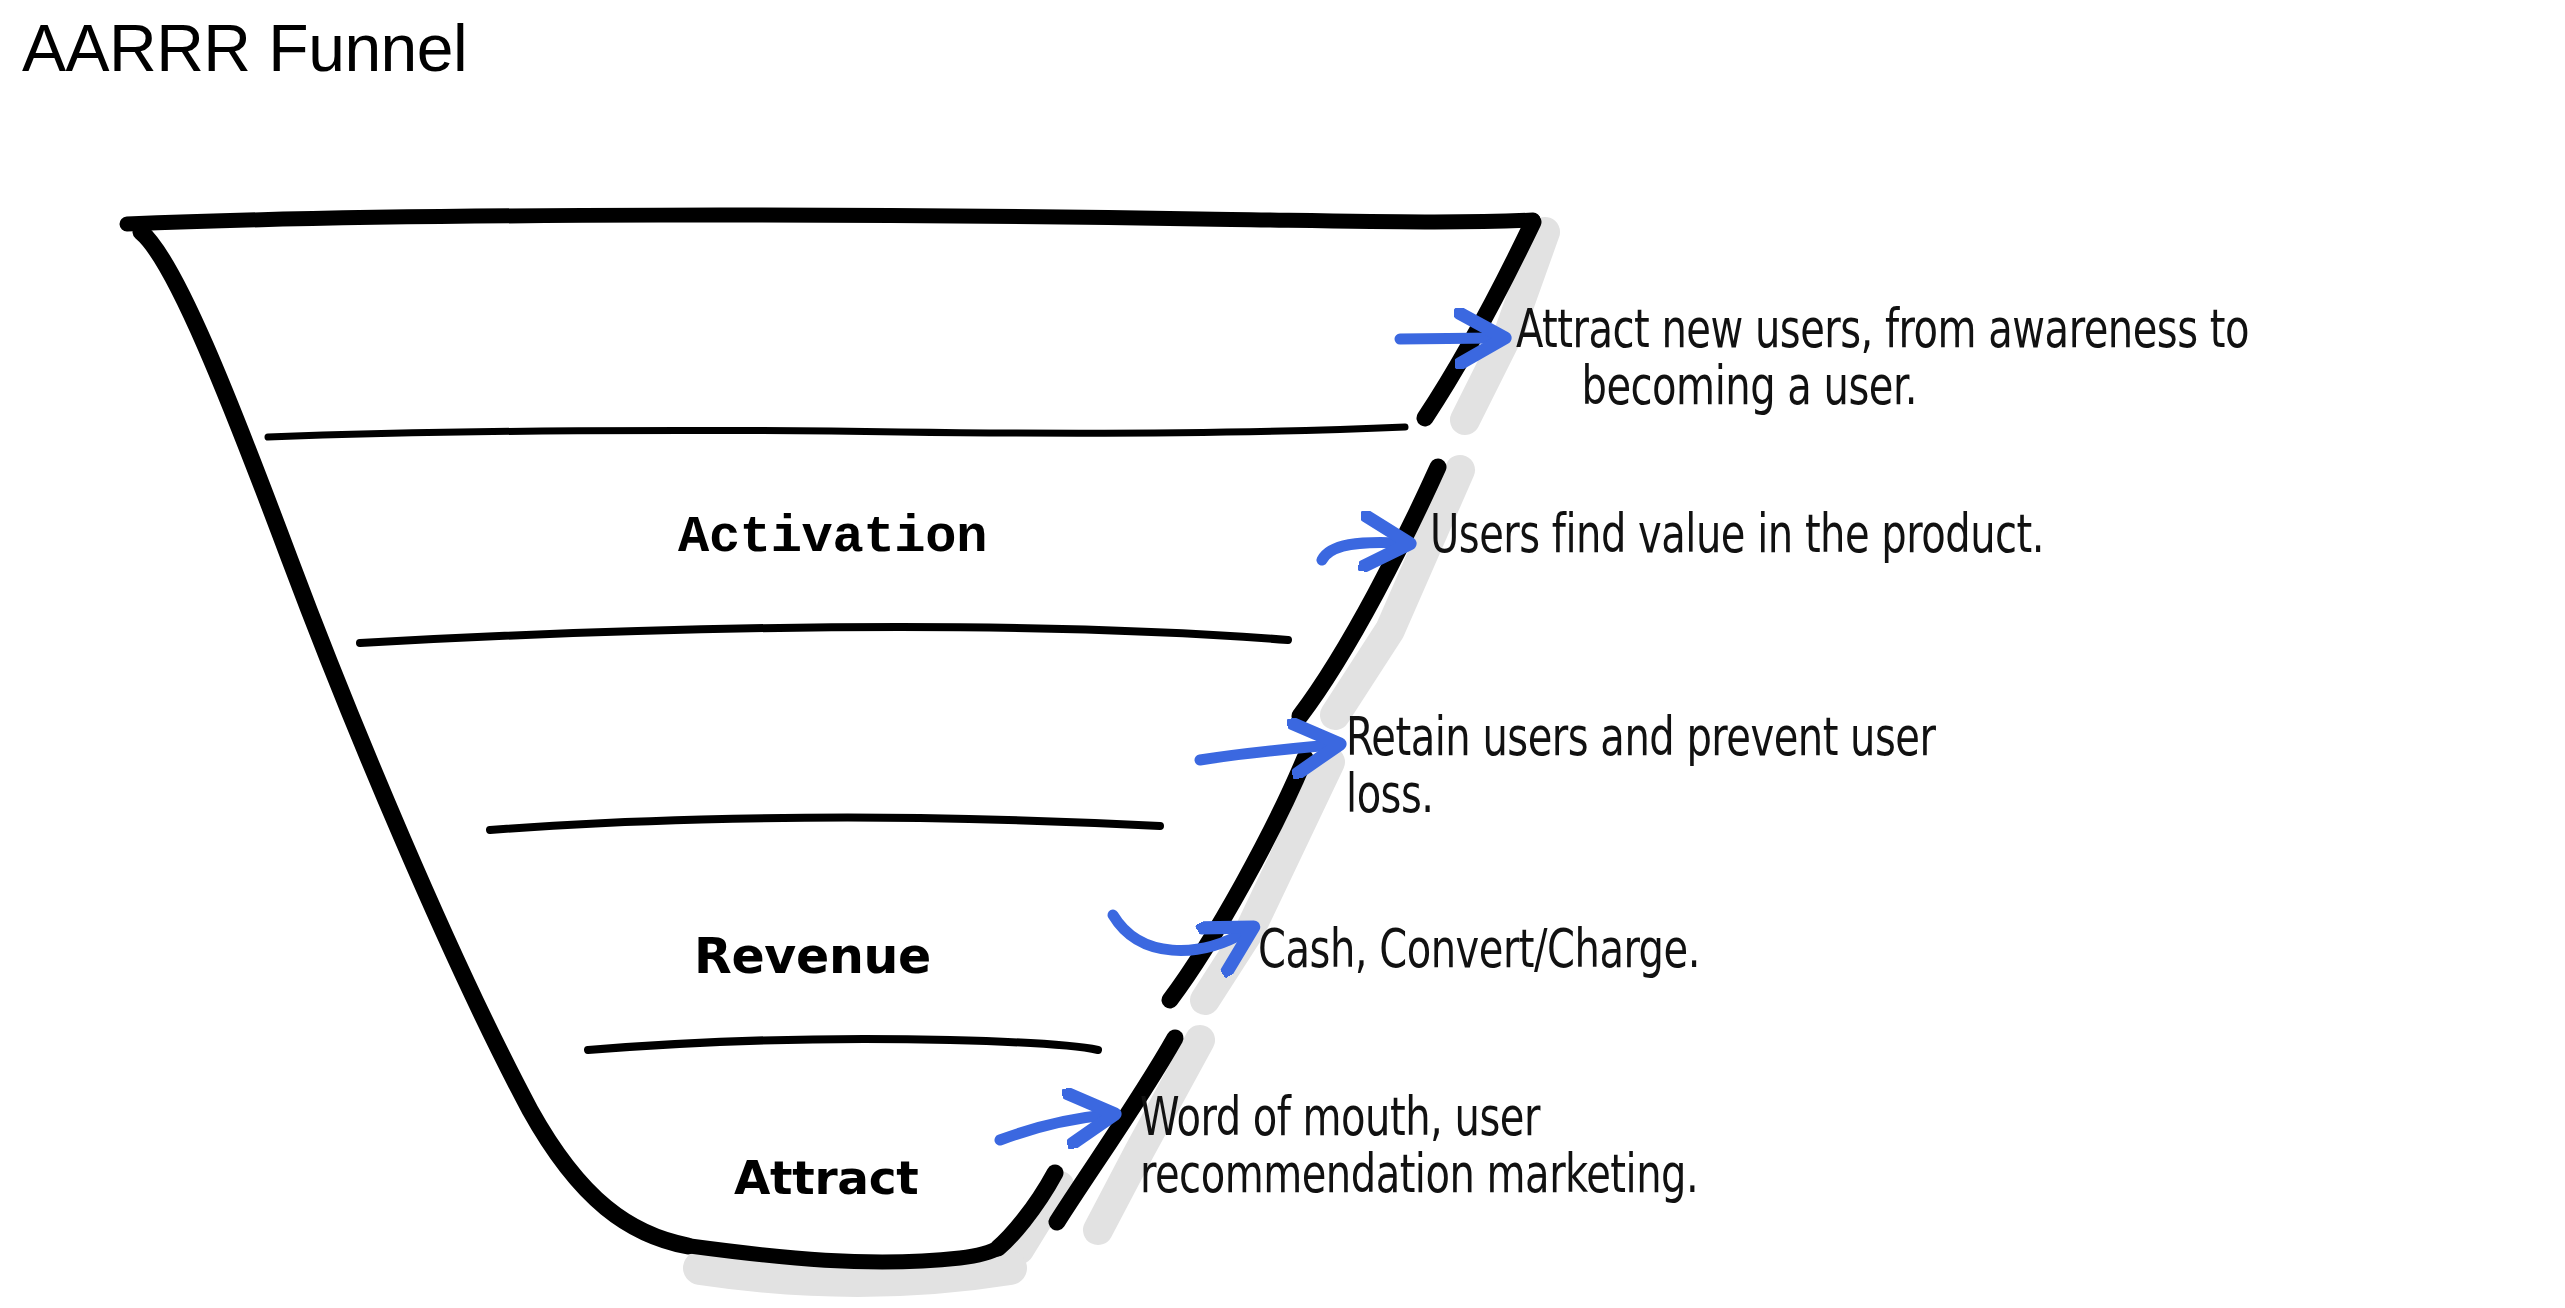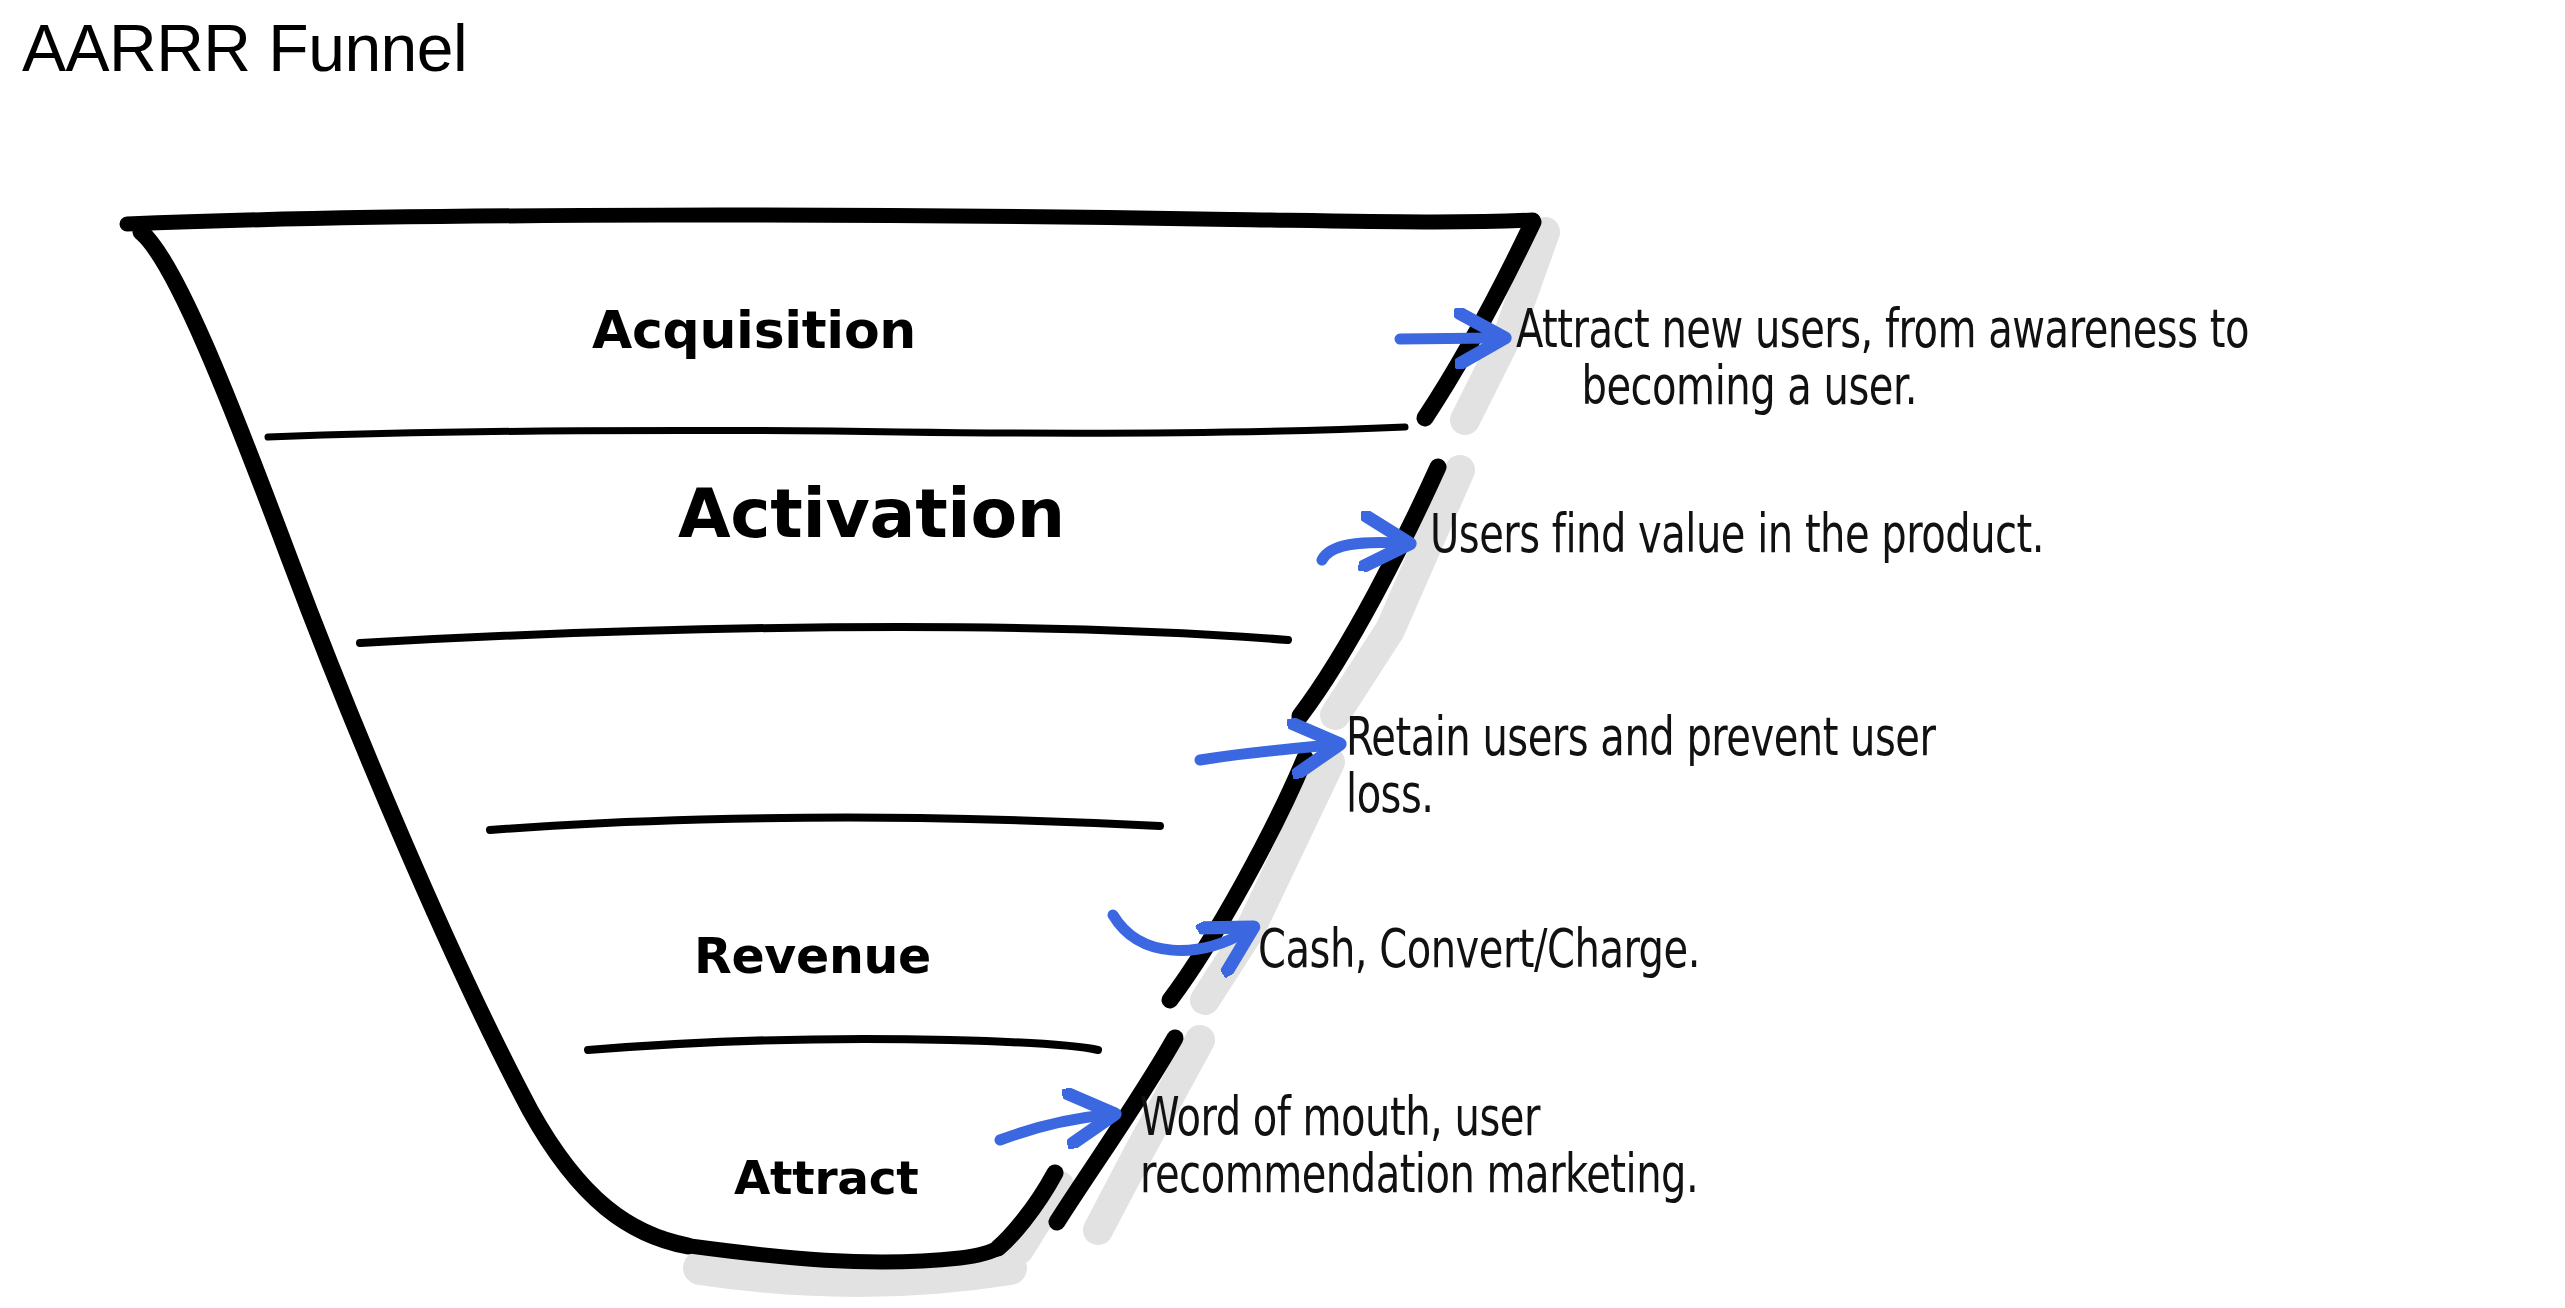--- a/index.html
+++ b/index.html
@@ -103,23 +103,22 @@
 
     <g fill="none" stroke="#3b68e0" stroke-width="11" stroke-linecap="round" stroke-linejoin="round">
       <path marker-end="url(#ah)" d="M 1400 339 L 1495 338"></path>
       <path marker-end="url(#ah)" d="M 1322 560 C 1330 544, 1360 541, 1400 543"></path>
       <path marker-end="url(#ah)" d="M 1200 760 C 1250 752, 1300 748, 1330 745"></path>
       <path marker-end="url(#ah)" d="M 1113 915 C 1140 960, 1200 958, 1245 932"></path>
       <path marker-end="url(#ah)" d="M 1000 1140 C 1040 1125, 1075 1118, 1105 1115"></path>
     </g>
   </svg>
 
-  <div class="stage-label" style="left:592px; top:300px; font-size:52px;">Acquisition</div>
 
-  <div class="stage-label" style="left:678px; top:474px; font-size:68px;">Activation</div>
+  <div class="stage-label" style="left:678px; top:508px; font-size:52px;font-family:Liberation Mono, monospace;">Activation</div>
 
 
   <div class="stage-label" style="left:694px; top:928px; font-size:49px;">Revenue</div>
 
   <div class="stage-label" style="left:734px; top:1150px; font-size:47px;">Attract</div>
 
   <div class="desc" style="left:1516px; top:300px; width:1300px;">
     <div>Attract new users, from awareness to</div>
     <div style="padding-left:78px;">becoming a user.</div>
   </div>

